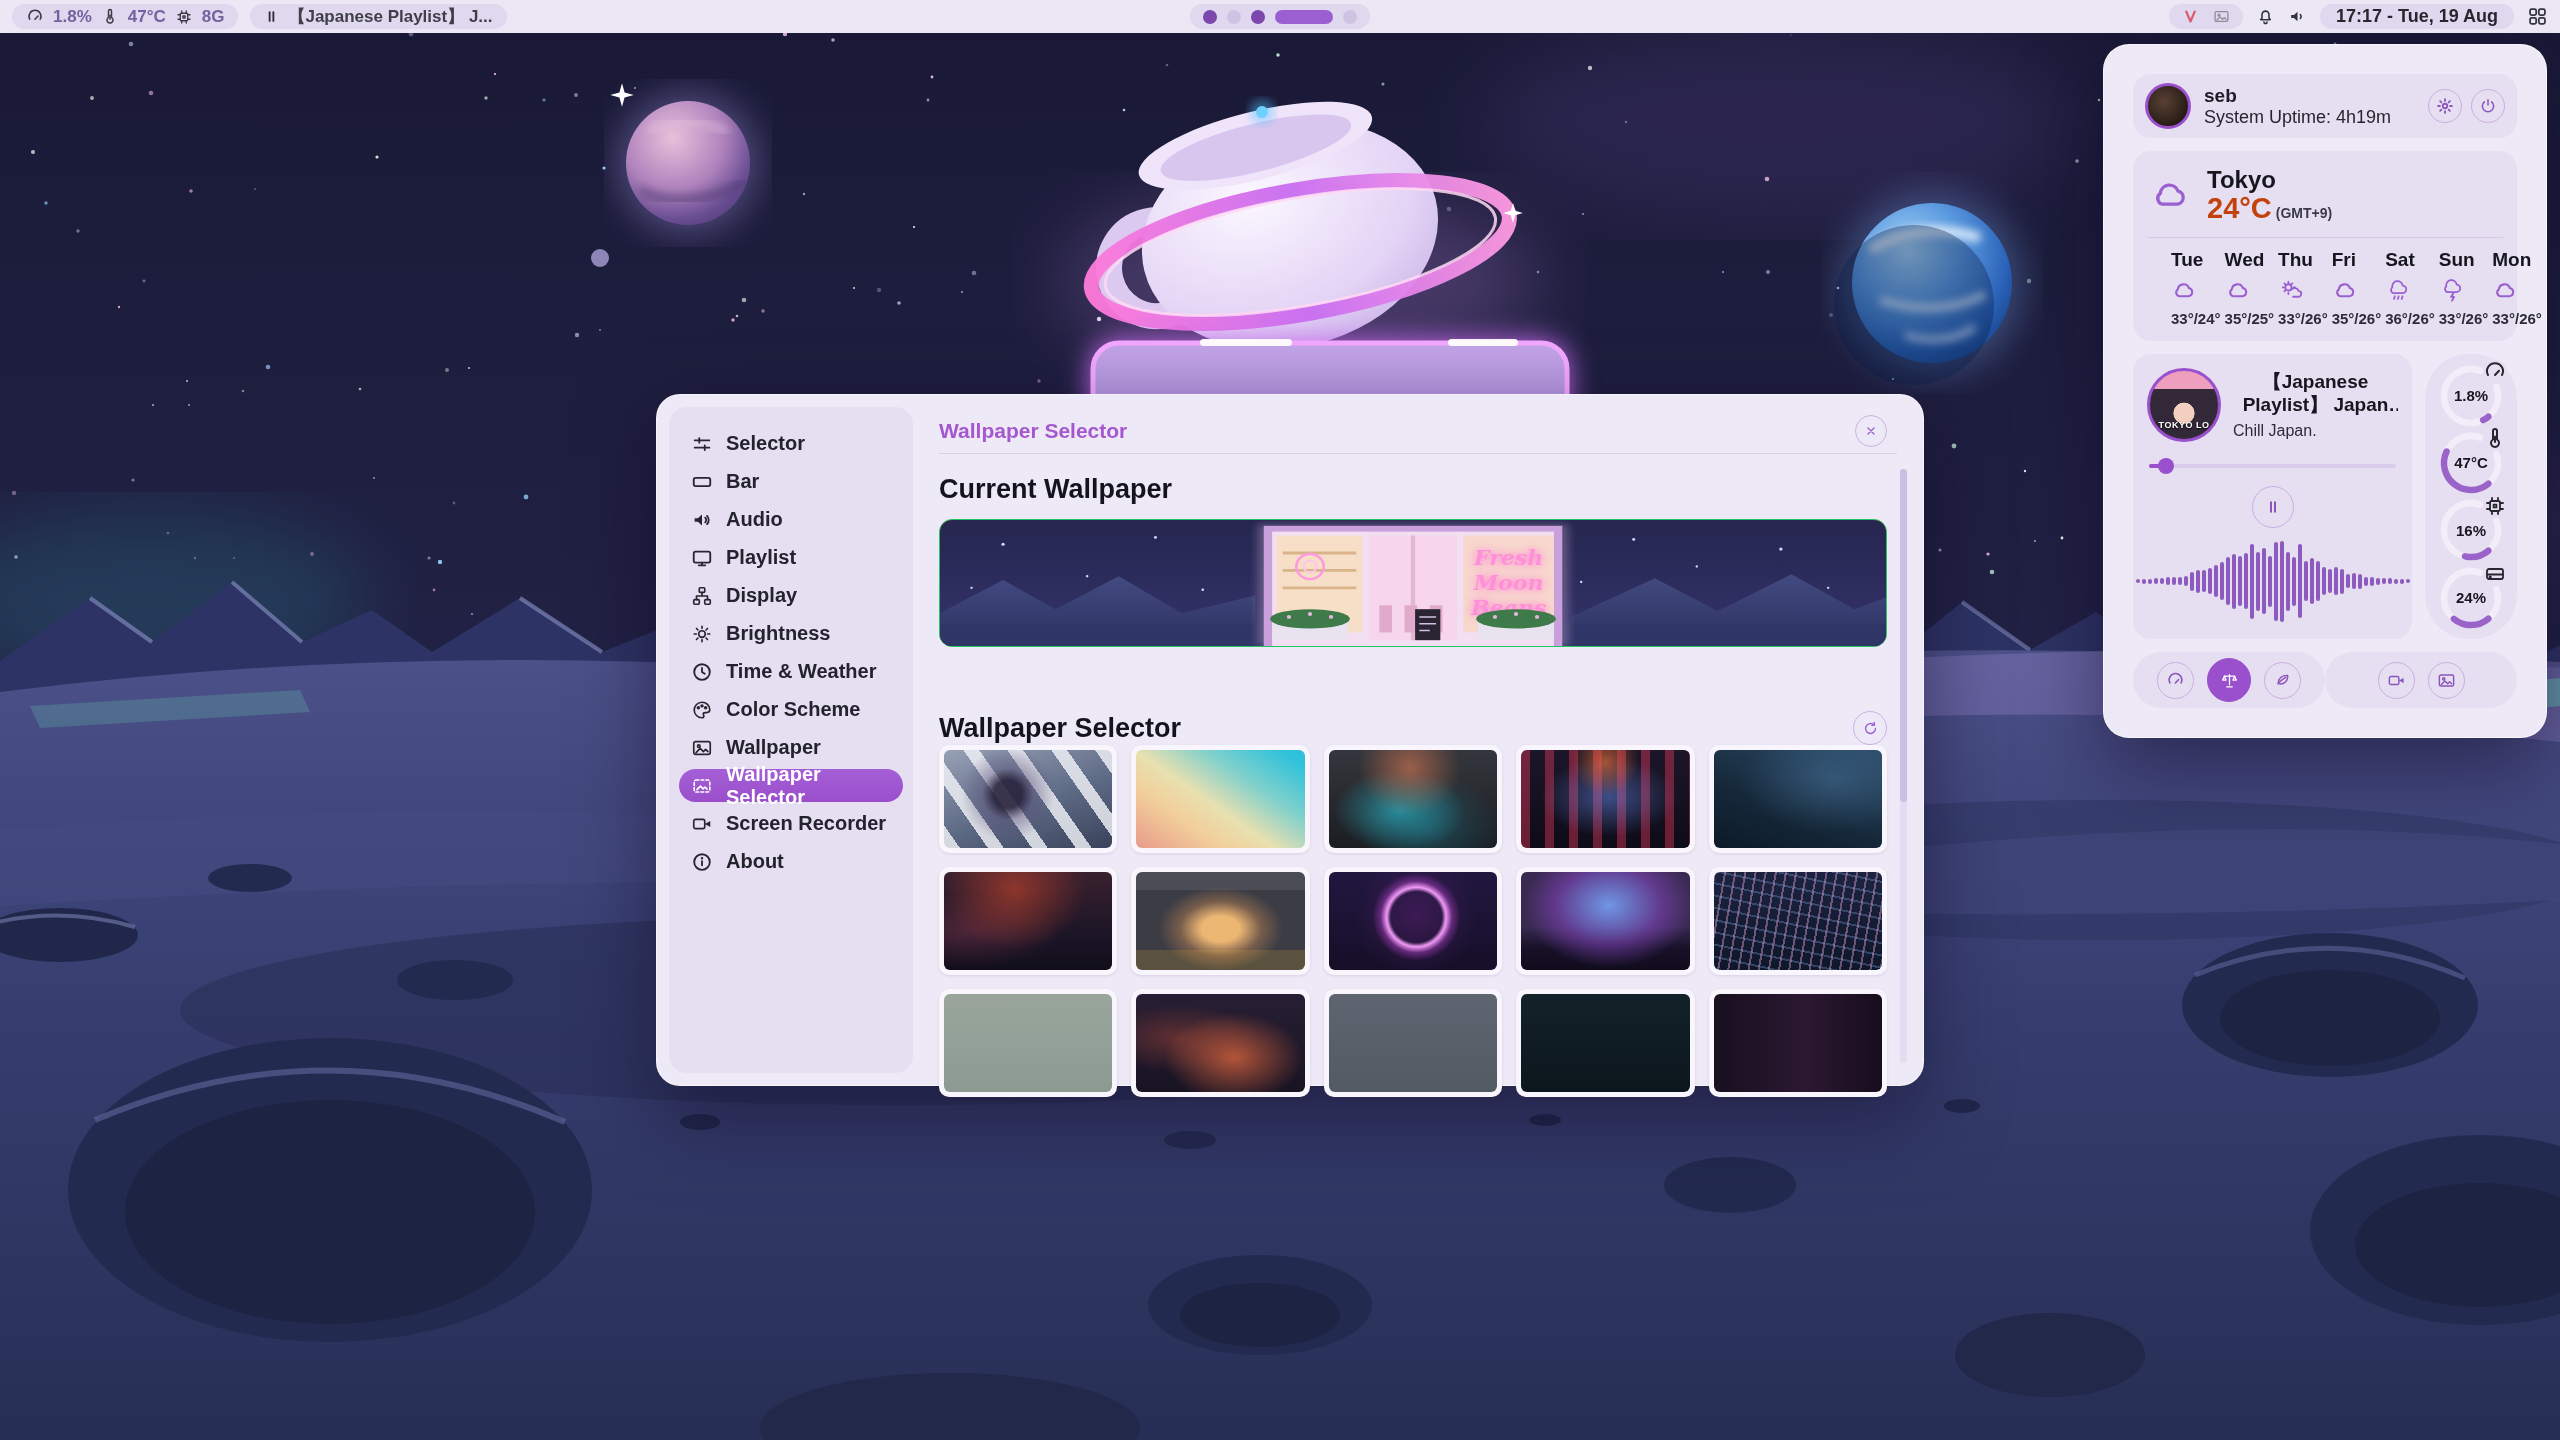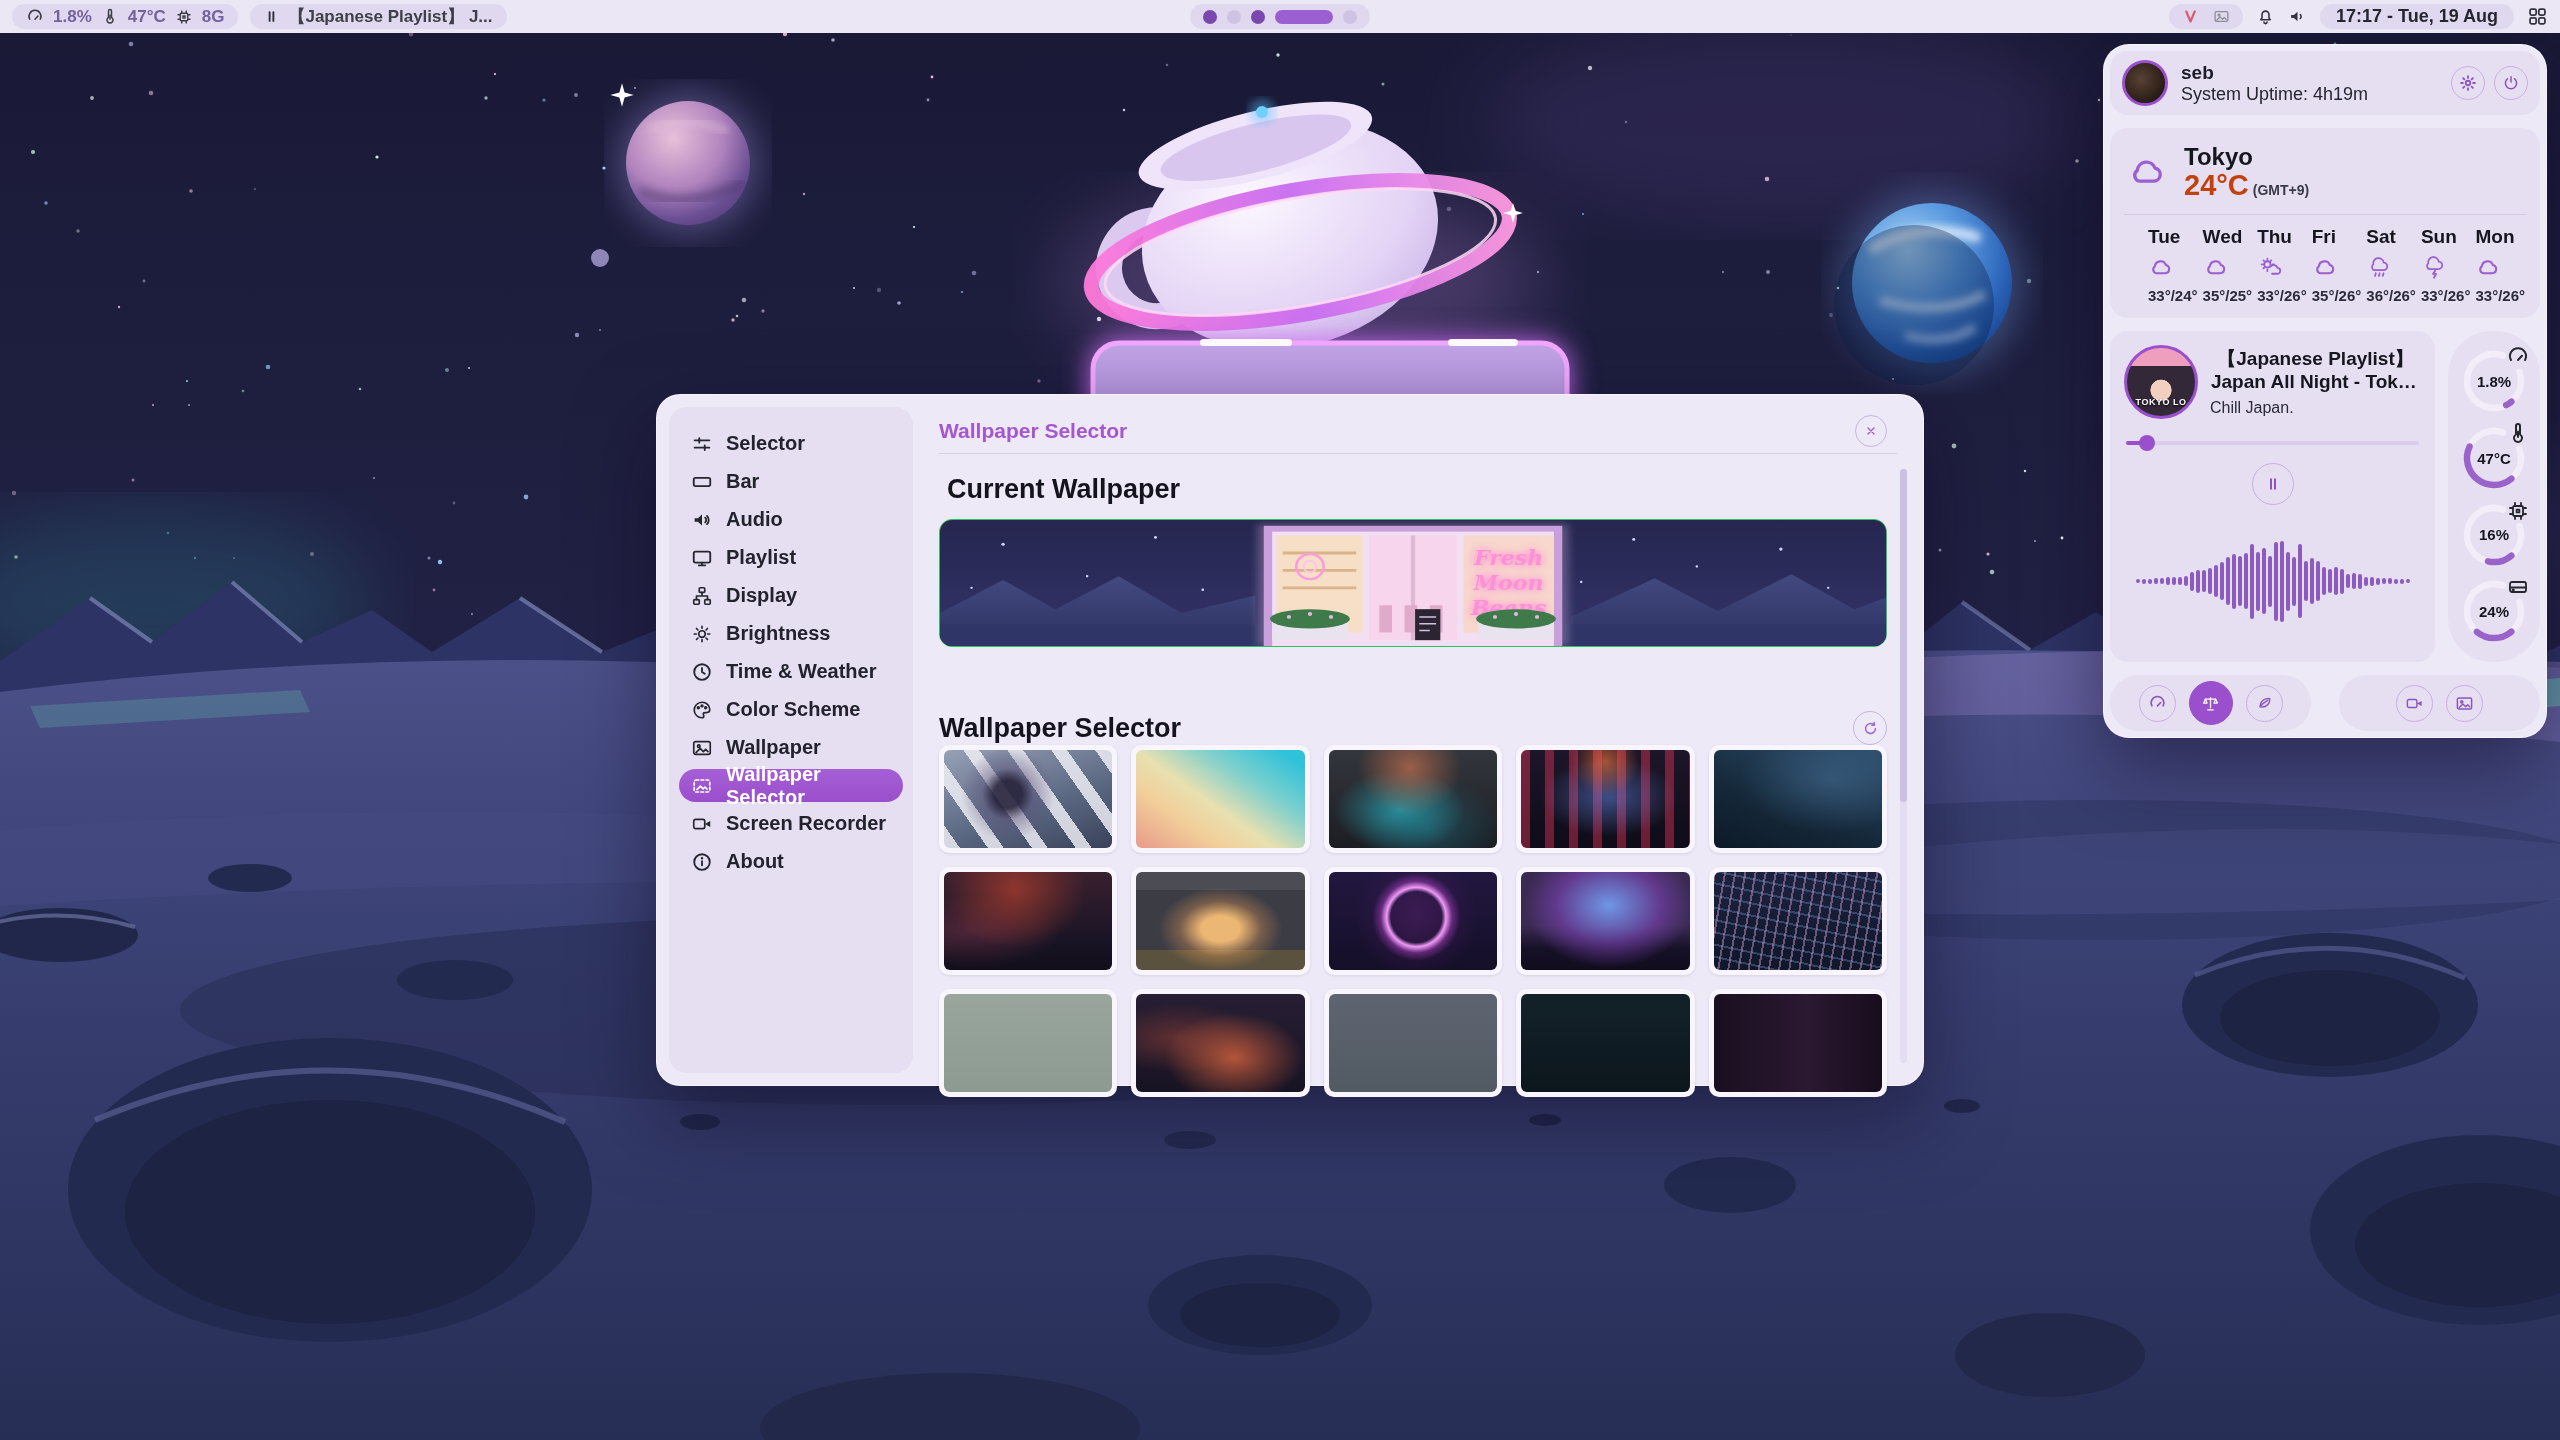--- a/index.html
+++ b/index.html
@@ -45,21 +45,21 @@
   .side-item .ic{width:22px;height:22px;color:#26262e;flex:none;}
   .side-item.active{background:linear-gradient(180deg,#a55fd6,#9a4ecb);color:#fff;}
   .side-item.active .ic{color:#fff;}
   .content{flex:1;position:relative;padding:2px 24px 0 10px;min-width:0;}
   .win-header{height:44px;display:flex;align-items:center;}
   .win-title{color:#a457cf;font-size:21px;font-weight:700;}
   .round-btn{margin-left:auto;width:32px;height:32px;border-radius:50%;border:1.5px solid #c9b4e2;background:transparent;
     color:#9a5fd0;display:flex;align-items:center;justify-content:center;padding:0;}
   .round-btn .ic{width:16px;height:16px;}
   .hdiv{border-top:1px solid #d9cfe8;margin-right:-10px;}
-  .h2{font-size:27px;font-weight:800;color:#14141d;margin:20px 8px 14px;}
+  .h2{font-size:27px;font-weight:800;color:#14141d;margin:20px 0 14px;}
   .preview{height:126px;border:1px solid #22c55e;border-radius:13px;overflow:hidden;background:#a16207;
     box-shadow:0 0 0 1px rgba(255,255,255,.35) inset;}
   .preview svg{width:100%;height:100%;}
   .sel-row{display:flex;align-items:center;margin-top:64px;}
   .sel-row .h2{margin:0;}
   .subtitle{font-size:19px;color:#2b2b35;margin:8px 0 20px;}
   .grid{display:grid;grid-template-columns:repeat(5,1fr);gap:14px;}
   .tile{background:#f8f5fc;border-radius:10px;padding:5px;box-shadow:0 1px 3px rgba(60,40,90,.12);}
   .thumb{height:98px;border-radius:6px;}
   .scrolltrack{position:absolute;right:4px;top:62px;bottom:10px;width:7px;background:#e4dcf0;border-radius:4px;}
@@ -106,21 +106,21 @@
   .w12{background:
     radial-gradient(ellipse at 58% 65%, rgba(205,95,60,.85), transparent 50%),
     radial-gradient(ellipse at 25% 45%, rgba(160,70,55,.5), transparent 45%),
     linear-gradient(180deg,#271e33,#181323);}
   .w13{background:linear-gradient(180deg,#5e6570,#525a64);}
   .w14{background:linear-gradient(180deg,#132229,#0c161d);}
   .w15{background:linear-gradient(90deg,#190f1f,#2b1831 55%,#170d1d);}
 
   
   .panel{position:absolute;left:2103px;top:44px;width:444px;height:694px;background:#eee9f7;border-radius:26px;z-index:30;
-    box-shadow:0 30px 80px rgba(15,8,35,.5);padding:6px;box-sizing:border-box;display:flex;flex-direction:column;gap:13px;
+    box-shadow:0 30px 80px rgba(15,8,35,.5);padding:29px;box-sizing:border-box;display:flex;flex-direction:column;gap:13px;
     border:1px solid rgba(255,255,255,.5);}
   .card{background:#e6def1;border-radius:18px;}
   .user-card{height:64px;display:flex;align-items:center;padding:0 12px;gap:13px;flex:none;}
   .avatar{width:46px;height:46px;border-radius:50%;border:3px solid #9a50cc;box-sizing:border-box;
     background:radial-gradient(circle at 40% 40%,#5a4034,#241a14 75%);flex:none;}
   .user-name{font-size:19px;font-weight:700;color:#1d1d27;line-height:1.25;}
   .user-uptime{font-size:18px;color:#26262e;}
   .ghost-btn{width:34px;height:34px;border-radius:50%;border:1.5px solid #c9b0e2;background:transparent;color:#8a55bd;
     display:flex;align-items:center;justify-content:center;padding:0;}
   .ghost-btn .ic{width:18px;height:18px;}

